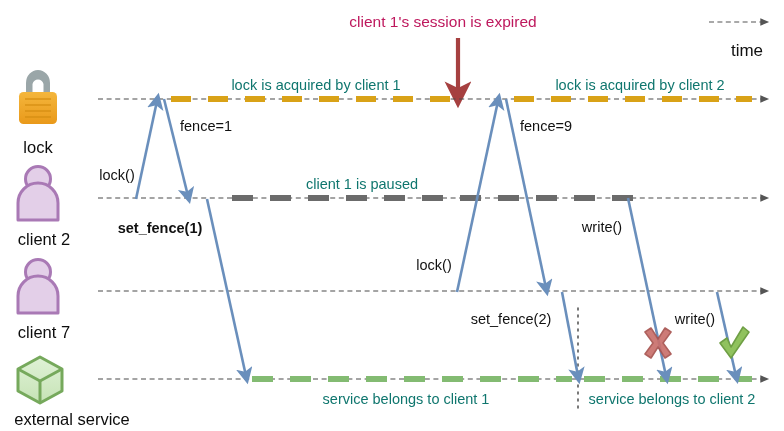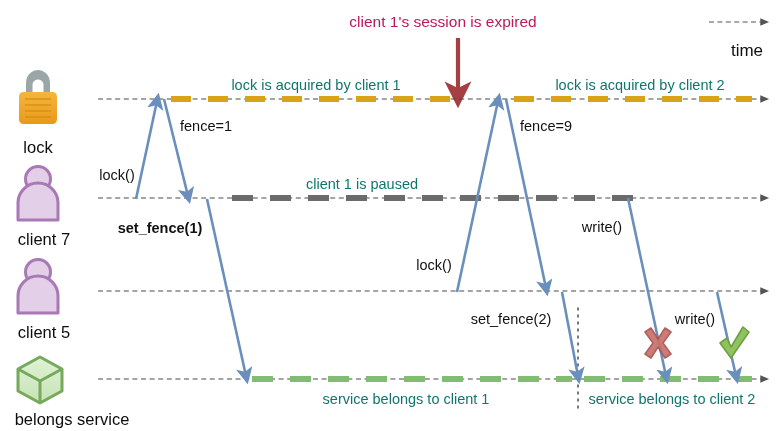--- a/index.html
+++ b/index.html
@@ -187,23 +187,23 @@
     <g>
       <g transform="translate(40,379)">
         <path d="M0,-22 L22,-10 L22,12 L0,24 L-22,12 L-22,-10 Z" fill="url(#cube-grad)" stroke="#76a95c" stroke-width="3" stroke-linejoin="round"></path>
         <path d="M-22,-10 L0,2 L22,-10" fill="none" stroke="#76a95c" stroke-width="3" stroke-linejoin="round"></path>
         <path d="M0,2 L0,24" fill="none" stroke="#76a95c" stroke-width="3"></path>
       </g>
     </g>
   </svg>
 
   <div class="lbl actor-name center" style="left:38px; top:131px;margin-top:8px;">lock</div>
-  <div class="lbl actor-name center" style="left:44px; top:231px;">client 7</div>
-  <div class="lbl actor-name center" style="left:44px; top:324px;">client 5</div>
-  <div class="lbl actor-name center" style="left:72px; top:411px;">belongs service</div>
+  <div class="lbl actor-name center" style="left:44px; top:231px;">client 2</div>
+  <div class="lbl actor-name center" style="left:44px; top:324px;">client 7</div>
+  <div class="lbl actor-name center" style="left:72px; top:411px;">external service</div>
 
   <div class="lbl title-label center" style="left:443px; top:14px;">client 1's session is expired</div>
 
   <div class="lbl time-label center" style="left:747px; top:32px;">time</div>
 
   <div class="lbl lane-label center" style="left:316px; top:78px;">lock is acquired by client 1</div>
   <div class="lbl lane-label center" style="left:640px; top:78px;">lock is acquired by client 2</div>
   <div class="lbl lane-label center" style="left:362px; top:177px;">client 1 is paused</div>
   <div class="lbl lane-label center" style="left:406px; top:392px;">service belongs to client 1</div>
   <div class="lbl lane-label center" style="left:672px; top:392px;">service belongs to client 2</div>

